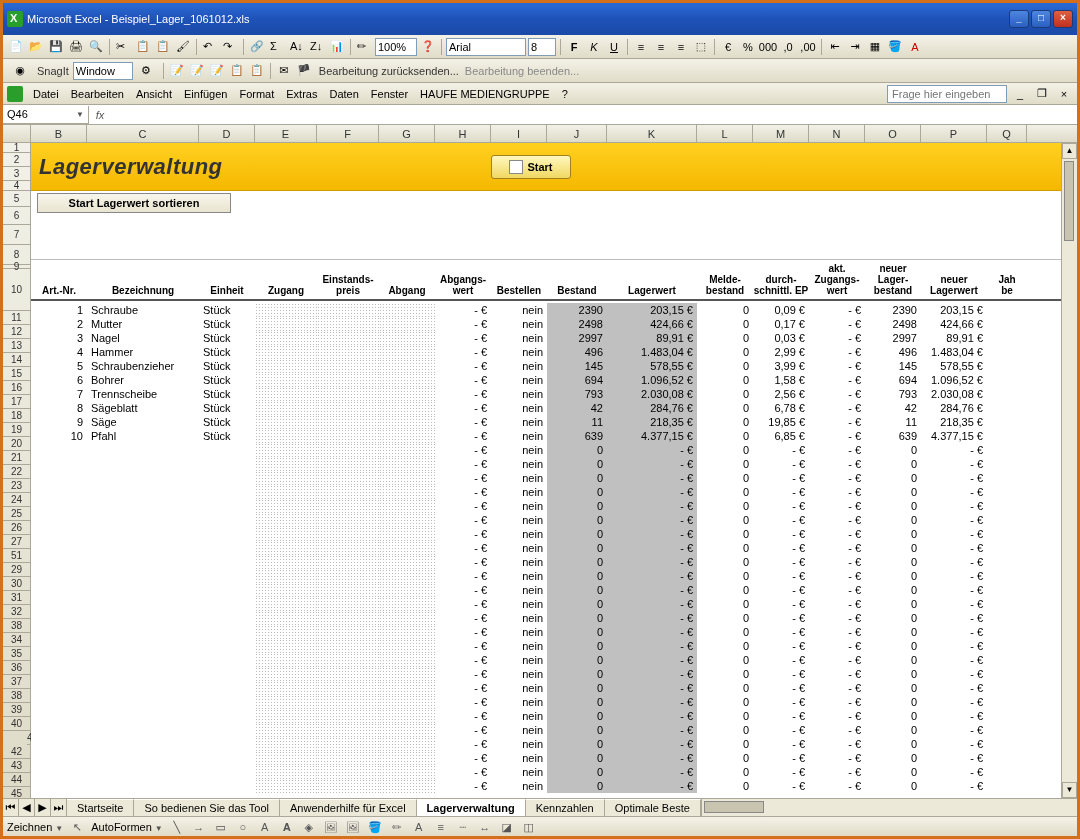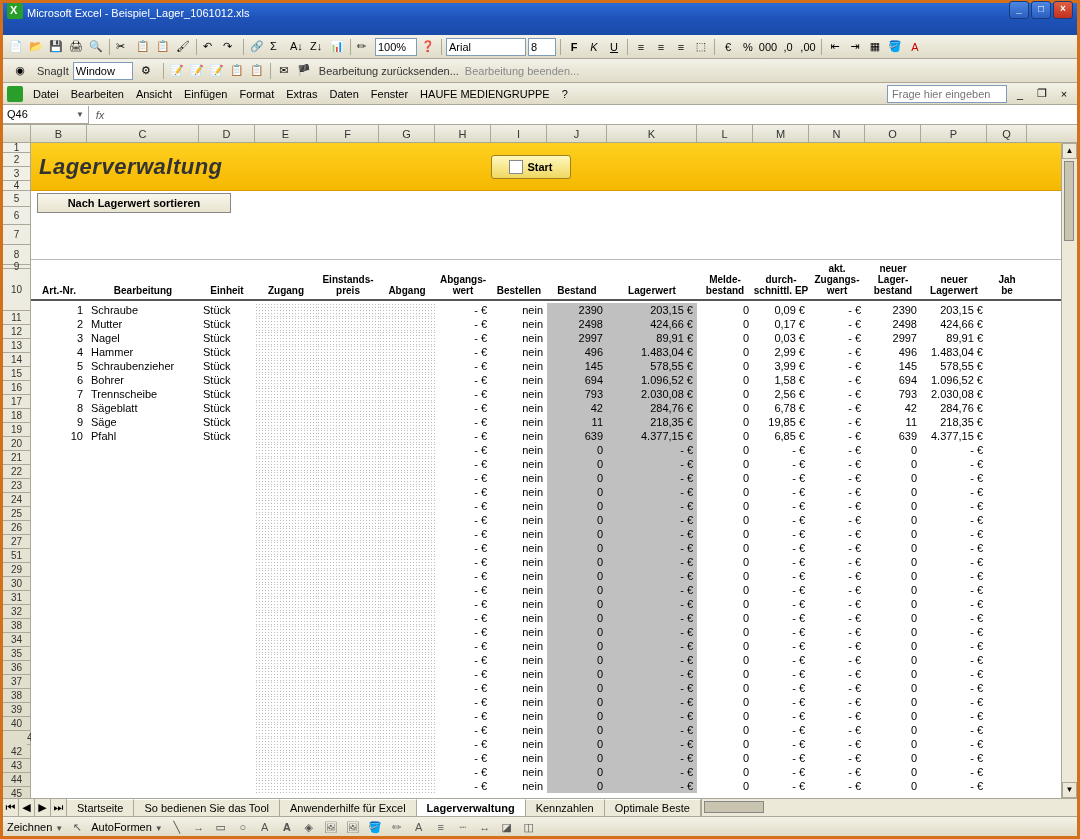--- a/index.html
+++ b/index.html
@@ -1,21 +1,21 @@
 <!DOCTYPE html>
 <html><head>
 <meta charset="utf-8">
 <style>
 *{margin:0;padding:0;box-sizing:border-box;font-family:Tahoma,Arial,sans-serif;font-size:11px;}
 body{background:#d4701a;width:1080px;height:839px;overflow:hidden;position:relative;}
 .outer-frame{border:3px solid #d4701a;width:1080px;height:839px;position:relative;}
 .window{background:#ece9d8;width:100%;height:100%;display:flex;flex-direction:column;}
 
 
-.titlebar{background:linear-gradient(to bottom,#2a6bd6 0%,#1f52b8 50%,#1a4aa8 100%);color:#fff;height:22px;display:flex;align-items:flex-end;padding:16px 4px;font-size:12px;}
+.titlebar{background:linear-gradient(to bottom,#2a6bd6 0%,#1f52b8 50%,#1a4aa8 100%);color:#fff;height:22px;display:flex;align-items:center;padding:16px 4px;font-size:12px;}
 .titlebar .icon{width:16px;height:16px;background:#2a9e2a;margin-right:4px;border-radius:2px;position:relative;}
 .titlebar .icon::before{content:"X";position:absolute;top:1px;left:3px;font-weight:bold;font-size:11px;color:#fff;}
 .titlebar .title{flex:1;}
 .titlebar .winbtn{width:20px;height:18px;margin-left:2px;background:linear-gradient(to bottom,#4d86e0,#2a5fc0);border:1px solid #1a3a7a;border-radius:3px;text-align:center;color:#fff;line-height:14px;font-weight:bold;font-size:10px;}
 .titlebar .winbtn.close{background:linear-gradient(to bottom,#e06040,#c03020);}
 
 
 .toolbar{background:linear-gradient(to bottom,#f4f2e8,#e0dcc8);border-bottom:1px solid #aca899;height:24px;display:flex;align-items:center;padding:0 4px;gap:2px;}
 .toolbar .tbtn{width:18px;height:18px;border:1px solid transparent;display:inline-flex;align-items:center;justify-content:center;}
 .toolbar .sep{width:1px;height:16px;background:#aca899;margin:0 2px;}
@@ -321,25 +321,25 @@
         </div>
   <div class="sheet">
     <div class="banner">
       <span class="title">Lagerverwaltung</span>
       <div class="startbtn">
         <span class="homeicon"></span>
         <span>Start</span>
       </div>
     </div>
     <div class="actions" id="actions">
-            <div class="actbtn">Nach Lagerwert sortieren</div>
+            <div class="actbtn">Start Lagerwert sortieren</div>
           </div>
     <div class="thead" id="thead">
             <div class="th cB" style="width: 56px;">Art.-Nr.</div>
-            <div class="th cC" style="width: 112px;">Bearbeitung</div>
+            <div class="th cC" style="width: 112px;">Bezeichnung</div>
             <div class="th cD" style="width: 56px;">Einheit</div>
             <div class="th cE" style="width: 62px;">Zugang</div>
             <div class="th cF" style="width: 62px;">Einstands-<br>preis</div>
             <div class="th cG" style="width: 56px;">Abgang</div>
             <div class="th cH" style="width: 56px;">Abgangs-<br>wert</div>
             <div class="th cI" style="width: 56px;">Bestellen</div>
             <div class="th cJ" style="width: 60px;">Bestand</div>
             <div class="th cK" style="width: 90px;">Lagerwert</div>
             <div class="th cL" style="width: 56px;">Melde-<br>bestand</div>
             <div class="th cM" style="width: 56px;">durch-<br>schnittl. EP</div>

